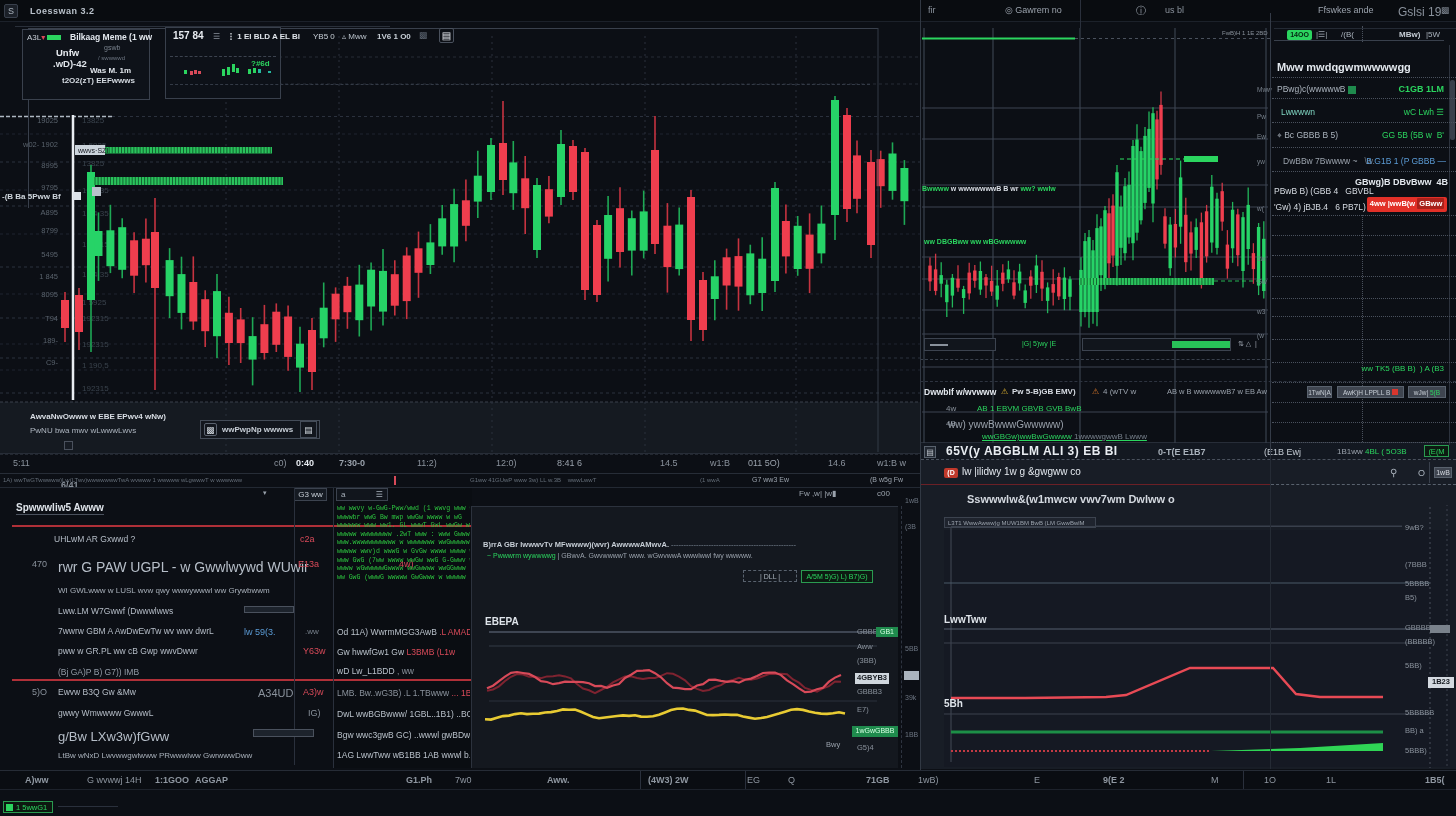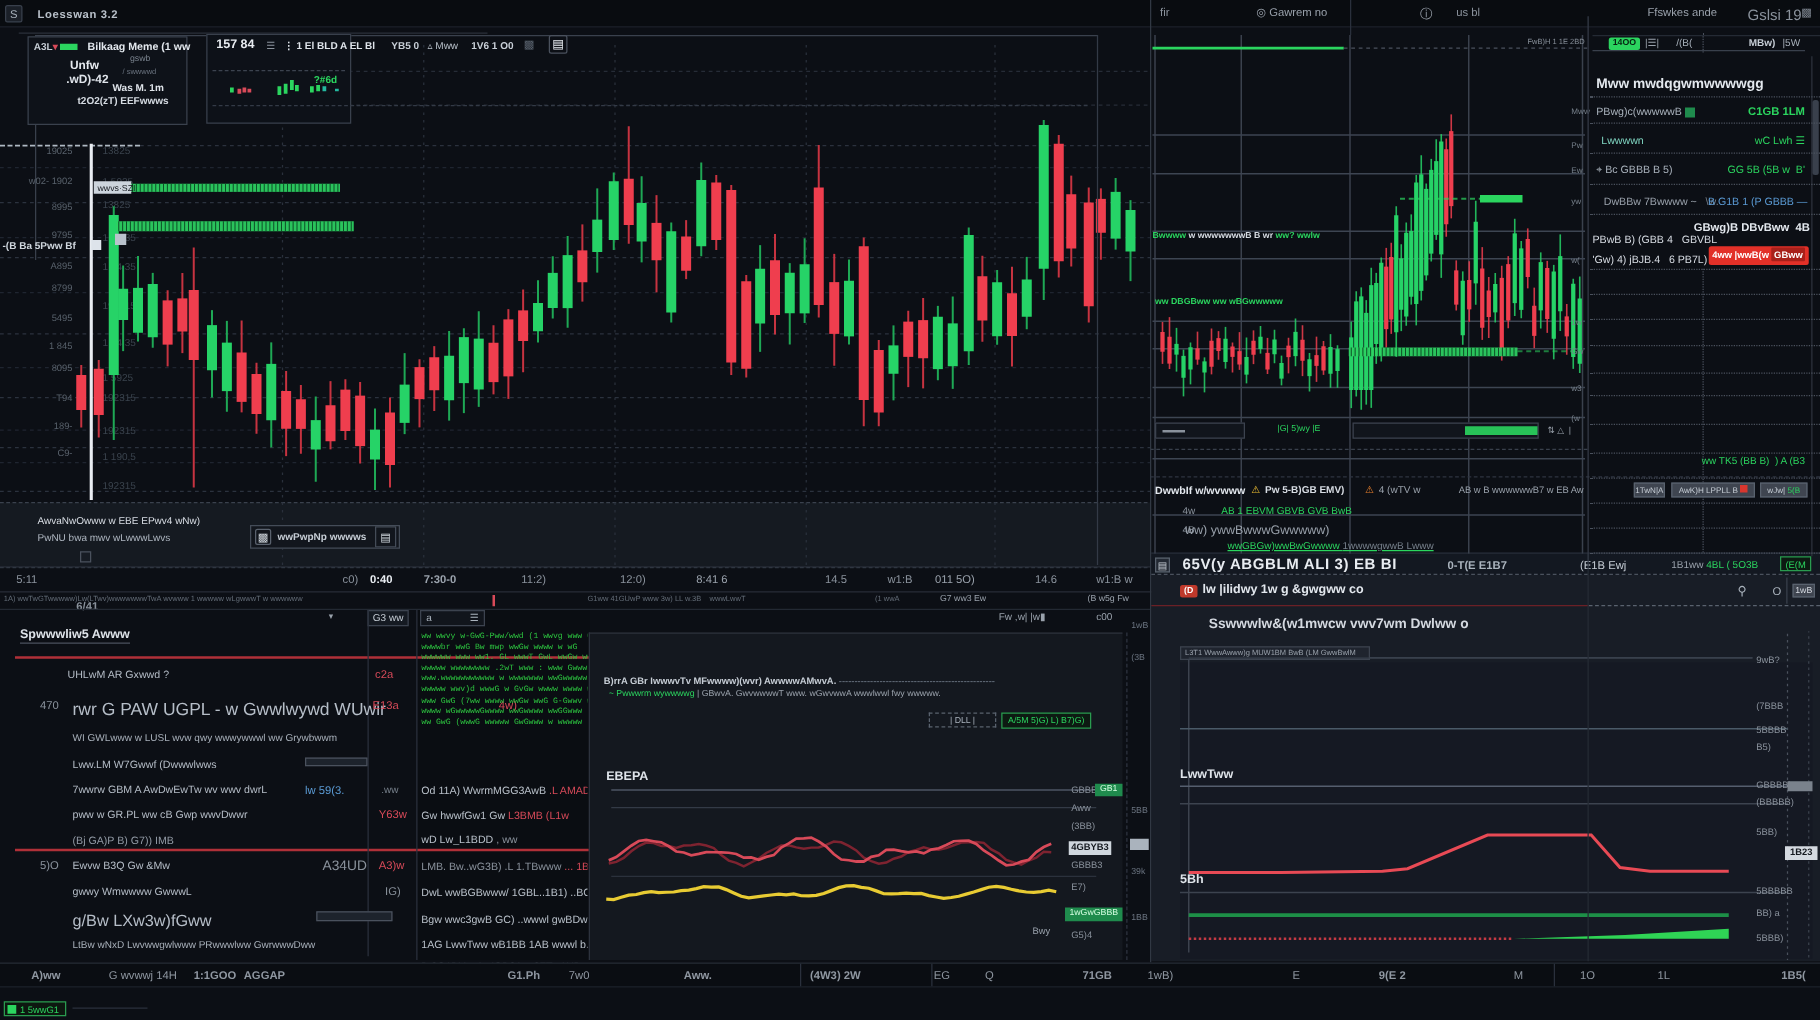--- a/index.html
+++ b/index.html
@@ -331,33 +331,33 @@
     <div style="position:absolute;left:2px;top:208px;width:56px;font-size:7.5px;color:#59626c;text-align:right">A895</div>
     <div style="position:absolute;left:2px;top:226px;width:56px;font-size:7.5px;color:#59626c;text-align:right">8799</div>
     <div style="position:absolute;left:2px;top:250px;width:56px;font-size:7.5px;color:#59626c;text-align:right">5495</div>
     <div style="position:absolute;left:2px;top:272px;width:56px;font-size:7.5px;color:#59626c;text-align:right">1 845</div>
     <div style="position:absolute;left:2px;top:290px;width:56px;font-size:7.5px;color:#59626c;text-align:right">8095</div>
     <div style="position:absolute;left:2px;top:314px;width:56px;font-size:7.5px;color:#59626c;text-align:right">T94</div>
     <div style="position:absolute;left:2px;top:336px;width:56px;font-size:7.5px;color:#59626c;text-align:right">189-</div>
     <div style="position:absolute;left:2px;top:358px;width:56px;font-size:7.5px;color:#59626c;text-align:right">C9-</div>
     <div style="position:absolute;left:2px;top:192px;font-size:8px;color:#cfd6dd;font-weight:bold">-(B Ba 5Pww Bf</div>
     <div style="position:absolute;left:22px;top:29px;width:128px;height:71px;background:#0e1219;border:1px solid #3a414d"></div>
-    <div style="position:absolute;left:27px;top:33px;font-size:8px;color:#c6cdd5;font-weight:bold">A3L<span style="color:#d84a59">▾</span> <span style="display:inline-block;width:14px;height:5px;background:#2bd55f;vertical-align:middle"></span></div>
+    <div style="position:absolute;left:27px;top:33px;font-size:8px;color:#c6cdd5;font-weight:normal">A3L<span style="color:#d84a59">▾</span> <span style="display:inline-block;width:14px;height:5px;background:#2bd55f;vertical-align:middle"></span></div>
     <div style="position:absolute;left:70px;top:32px;font-size:8.5px;color:#e3e8ee;font-weight:bold">Bilkaag Meme (1 ww</div>
     <div style="position:absolute;left:56px;top:47px;font-size:9.5px;color:#e8ecf1;font-weight:bold">Unfw</div>
     <div style="position:absolute;left:53px;top:58px;font-size:9.5px;color:#dfe4ea;font-weight:bold">.wD)-42</div>
     <div style="position:absolute;left:90px;top:66px;font-size:8px;color:#e0e5eb;font-weight:bold">Was M. 1m</div>
     <div style="position:absolute;left:62px;top:76px;font-size:8px;color:#d5dbe2;font-weight:bold">t2O2(zT) EEFwwws</div>
     <div style="position:absolute;left:104px;top:44px;font-size:7px;color:#79828d">gswb</div>
     <div style="position:absolute;left:98px;top:55px;font-size:6px;color:#6b7480">/ swwwwd</div>
     <div style="position:absolute;left:165px;top:27px;width:116px;height:72px;background:#0d1118;border:1px solid #39404c"></div>
     <div style="position:absolute;left:173px;top:30px;font-size:10px;color:#e8ecf1;font-weight:bold">157 84</div>
     <div style="position:absolute;left:213px;top:32px;font-size:8px;color:#8a929c">☰</div>
     <div style="position:absolute;left:227px;top:32px;font-size:8px;color:#dfe4ea;font-weight:bold">⋮ 1 El BLD A EL Bl</div>
-    <div style="position:absolute;left:313px;top:32px;font-size:8px;color:#c8cfd7;font-weight:bold">YB5 0</div>
+    <div style="position:absolute;left:313px;top:32px;font-size:8px;color:#c8cfd7;font-weight:normal">YB5 0</div>
     <div style="position:absolute;left:342px;top:32px;font-size:8px;color:#b9c1ca">▵ Mww</div>
     <div style="position:absolute;left:377px;top:32px;font-size:8px;color:#c8cfd7;font-weight:bold">1V6 1 O0</div>
     <div style="position:absolute;left:419px;top:30px;font-size:9px;color:#59626e">▩</div>
     <div style="position:absolute;left:439px;top:28px;width:15px;height:15px;border:1px solid #4a515d;border-radius:2px;color:#e8ecf1;font-size:10px;line-height:14px;text-align:center">▤</div>
     <div style="position:absolute;left:170px;top:56px;width:106px;height:0;border-top:1px dashed #3c434f"></div>
     <div style="position:absolute;left:251px;top:59px;font-size:8px;color:#2bd55f;font-weight:bold">?#6d</div>
     <svg width="100" height="20" viewBox="0 0 100 20" style="position:absolute;left:180px;top:62px">
       <rect x="4" y="8" width="3" height="4" fill="#2bd55f"></rect>
       <rect x="10" y="9" width="3" height="4" fill="#d84a59"></rect>
       <rect x="14" y="8" width="3" height="4" fill="#d84a59"></rect>
@@ -365,21 +365,21 @@
       <rect x="42" y="7" width="3" height="7" fill="#2bd55f"></rect>
       <rect x="47" y="5" width="3" height="8" fill="#2bd55f"></rect>
       <rect x="52" y="2" width="3" height="8" fill="#2bd55f"></rect>
       <rect x="56" y="6" width="3" height="5" fill="#2bd55f"></rect>
       <rect x="68" y="7" width="3" height="5" fill="#2bd55f"></rect>
       <rect x="73" y="6" width="3" height="5" fill="#2bd55f"></rect>
       <rect x="78" y="7" width="3" height="4" fill="#24b9a0"></rect>
       <rect x="88" y="9" width="3" height="2" fill="#24b9a0"></rect>
     </svg>
     <div style="position:absolute;left:170px;top:84px;width:700px;height:0;border-top:1px dashed #333a46"></div>
-    <div style="position:absolute;left:30px;top:412px;font-size:8px;color:#d8dde4;font-weight:normal">AwvaNwOwww w EBE EPwv4 wNw)</div>
+    <div style="position:absolute;left:30px;top:412px;font-size:8px;color:#d8dde4;font-weight:bold">AwvaNwOwww w EBE EPwv4 wNw)</div>
     <div style="position:absolute;left:30px;top:426px;font-size:8px;color:#aeb6c0">PwNU bwa mwv wLwwwLwvs</div>
     <div style="position:absolute;left:200px;top:420px;width:120px;height:19px;border:1px solid #444c58;background:#12161d"></div>
     <div style="position:absolute;left:204px;top:423px;width:13px;height:13px;border:1px solid #5a626e;border-radius:2px;color:#cfd6dd;font-size:9px;line-height:12px;text-align:center">▩</div>
     <div style="position:absolute;left:222px;top:425px;font-size:8px;color:#c6cdd5;font-weight:bold">wwPwpNp wwwws</div>
     <div style="position:absolute;left:300px;top:421px;width:17px;height:17px;border:1px solid #444c58;background:#12161d;color:#cfd6dd;font-size:9px;line-height:16px;text-align:center">▤</div>
     <div style="position:absolute;left:64px;top:441px;width:9px;height:9px;border:1px solid #4a515d;background:#171c24"></div>
     <div style="position:absolute;left:0;top:453px;width:920px;height:1px;background:#272d37"></div>
     <div style="position:absolute;left:0;top:473px;width:1456px;height:1px;background:#272d37"></div>
     <div style="position:absolute;left:13px;top:458px;font-size:9px;color:#8a929c;font-weight:normal">5:11</div>
     <div style="position:absolute;left:61px;top:480px;font-size:9px;color:#8a929c;font-weight:bold">6/41</div>
@@ -501,21 +501,21 @@
       <path d="M291 246 L463 246 L463 238 L380 243 L291 246 Z" fill="#2fd455"></path>
     </svg>
     <div style="position:absolute;left:921px;top:442px;width:535px;height:18px;background:#131821;border-top:1px solid #272d38"></div>
     <div style="position:absolute;left:924px;top:446px;width:12px;height:12px;border:1px solid #59626e;background:#232933;color:#c6cdd5;font-size:8px;line-height:11px;text-align:center">▤</div>
     <div style="position:absolute;left:946px;top:444px;font-size:12px;color:#e8ecf1;font-weight:bold;letter-spacing:.5px">65V(y ABGBLM ALI 3) EB BI</div>
     <div style="position:absolute;left:1158px;top:447px;font-size:9px;color:#aab3bd;font-weight:bold">0-T(E E1B7</div>
     <div style="position:absolute;left:1264px;top:447px;font-size:9px;color:#c6cdd5">(E1B Ewj</div>
     <div style="position:absolute;left:1337px;top:447px;font-size:8px;color:#9aa2ac">1B1ww <span style="color:#2bd55f">4BL ( 5O3B</span></div>
     <div style="position:absolute;left:1424px;top:445px;width:25px;height:12px;border:1px solid #2a9b50;background:#0d1a12;color:#2bd55f;font-size:7.5px;line-height:11px;text-align:center">(E(M</div>
     <div style="position:absolute;left:944px;top:468px;width:14px;height:10px;background:#c0392b;border-radius:2px;color:#fff;font-size:7px;line-height:9px;text-align:center;font-weight:bold">(D</div>
-    <div style="position:absolute;left:962px;top:466px;font-size:10px;color:#e3e8ee;font-weight:bold">lw |ilidwy 1w g &amp;gwgww co</div>
+    <div style="position:absolute;left:962px;top:466px;font-size:10px;color:#e3e8ee;font-weight:normal">lw |ilidwy 1w g &amp;gwgww co</div>
     <div style="position:absolute;left:1390px;top:467px;font-size:10px;color:#aab3bd">⚲</div>
     <div style="position:absolute;left:1418px;top:468px;font-size:9px;color:#aab3bd">O</div>
     <div style="position:absolute;left:1434px;top:467px;width:18px;height:11px;background:#3f4550;border:1px solid #59626e;color:#d4d9e0;font-size:7px;line-height:10px;text-align:center">1wB</div>
     <div style="position:absolute;left:1429px;top:462px;width:1px;height:21px;background:#39404c"></div>
     <div style="position:absolute;left:921px;top:484px;width:350px;height:1px;background:#6b2026"></div>
     <div style="position:absolute;left:1271px;top:484px;width:185px;height:0;border-top:1px dashed #59626e"></div>
     <div style="position:absolute;left:921px;top:459px;width:535px;height:0;border-top:1px dashed #4a515d"></div>
     <div style="position:absolute;left:967px;top:493px;font-size:11px;color:#d4d9e0;font-weight:bold">Sswwwlw&amp;(w1mwcw vwv7wm Dwlww o</div>
     <div style="position:absolute;left:944px;top:517px;width:152px;height:11px;border:1px solid #3c434f;background:#1f242e;color:#9aa2ac;font-size:6px;line-height:10px"><span style="margin-left:3px">L3T1 WwwAwww)g MUW1BM BwB (LM GwwBwlM</span></div>
     <div style="position:absolute;left:944px;top:614px;font-size:10px;color:#dfe4ea;font-weight:bold">LwwTww</div>

